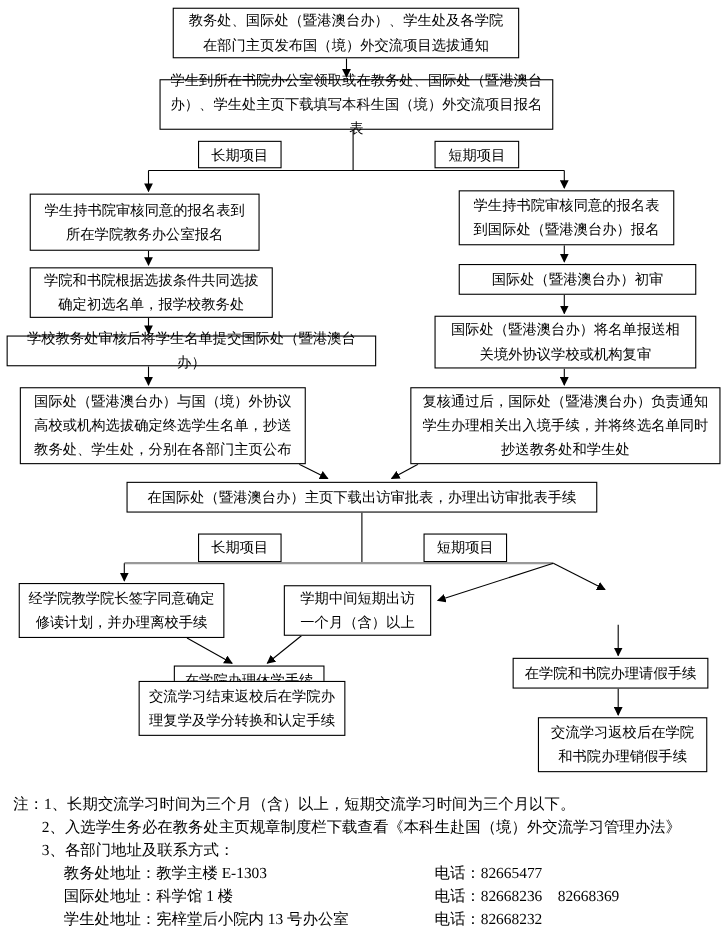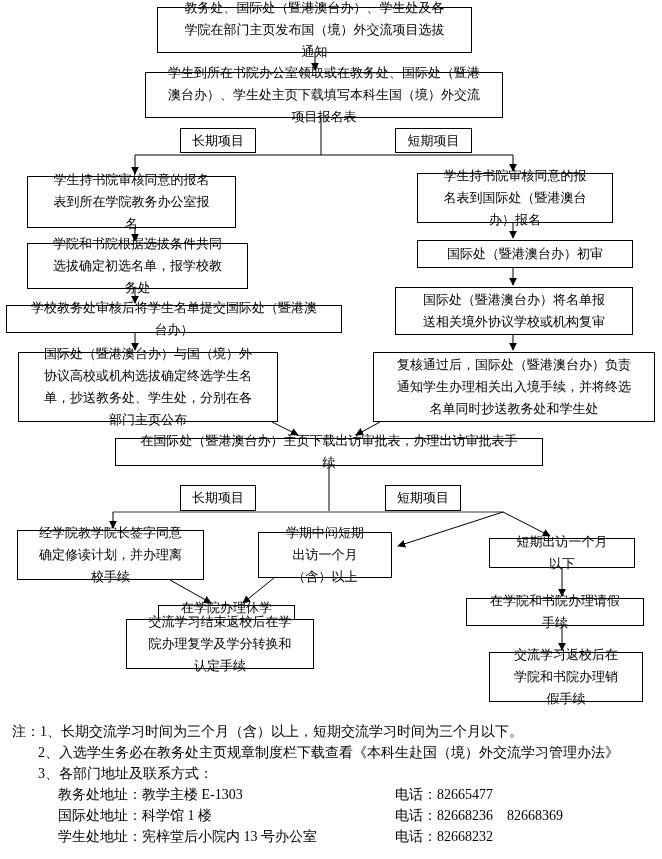--- a/index.html
+++ b/index.html
@@ -4,21 +4,21 @@
 <style>
   html,body{margin:0;padding:0;background:#fff;}
   .stage{
     position:relative;width:662px;height:859px;background:#fff;overflow:hidden;
     font-family:"Liberation Serif","DejaVu Serif",serif;color:#000;
   }
   .connectors{position:absolute;left:0;top:0;z-index:0;}
   .node{
     position:absolute;z-index:1;background:#fff;border:1px solid #000;
     display:flex;align-items:center;justify-content:center;text-align:center;
-    font-size:13px;line-height:22px;padding:1px 21px;box-sizing:border-box;
+    font-size:13px;line-height:22px;padding:1px 8px;box-sizing:border-box;
   }
   .lbl{
     position:absolute;z-index:1;background:#fff;border:1px solid #000;
     display:flex;align-items:center;justify-content:center;
     font-size:13px;box-sizing:border-box;
   }
   .notes{position:absolute;left:12px;top:721px;width:644px;z-index:1;
     font-size:14px;line-height:21px;}
   .notes .indent{padding-left:26px;}
   .contact-row{position:relative;padding-left:46px;height:21px;}
@@ -87,21 +87,20 @@
   <div class="node" style="left:115px;top:438px;width:428px;height:28px">在国际处（暨港澳台办）主页下载出访审批表，办理出访审批表手续</div>
 
   <div class="lbl" style="left:180px;top:485px;width:76px;height:26px">长期项目</div>
   <div class="lbl" style="left:385px;top:485px;width:76px;height:26px">短期项目</div>
 
   <div class="node" style="left:17px;top:530px;width:187px;height:50px">经学院教学院长签字同意确定修读计划，并办理离校手续</div>
   <div class="node" style="left:258px;top:532px;width:134px;height:46px">学期中间短期出访一个月（含）以上</div>
   <div class="node" style="left:158px;top:605px;width:137px;height:28px">在学院办理休学手续</div>
   <div class="node" style="left:126px;top:619px;width:188px;height:50px">交流学习结束返校后在学院办理复学及学分转换和认定手续</div>
 
-  <div class="node" style="left:489px;top:538px;width:146px;height:30px">短期出访一个月以下</div>
   <div class="node" style="left:466px;top:598px;width:178px;height:28px">在学院和书院办理请假手续</div>
   <div class="node" style="left:489px;top:652px;width:154px;height:50px">交流学习返校后在学院和书院办理销假手续</div>
 
   <div class="notes">
     <div>注：1、长期交流学习时间为三个月（含）以上，短期交流学习时间为三个月以下。</div>
     <div class="indent">2、入选学生务必在教务处主页规章制度栏下载查看《本科生赴国（境）外交流学习管理办法》</div>
     <div class="indent">3、各部门地址及联系方式：</div>
     <div class="contact-row">
       <span>教务处地址：教学主楼 E-1303</span>
       <span class="phone">电话：82665477</span>

